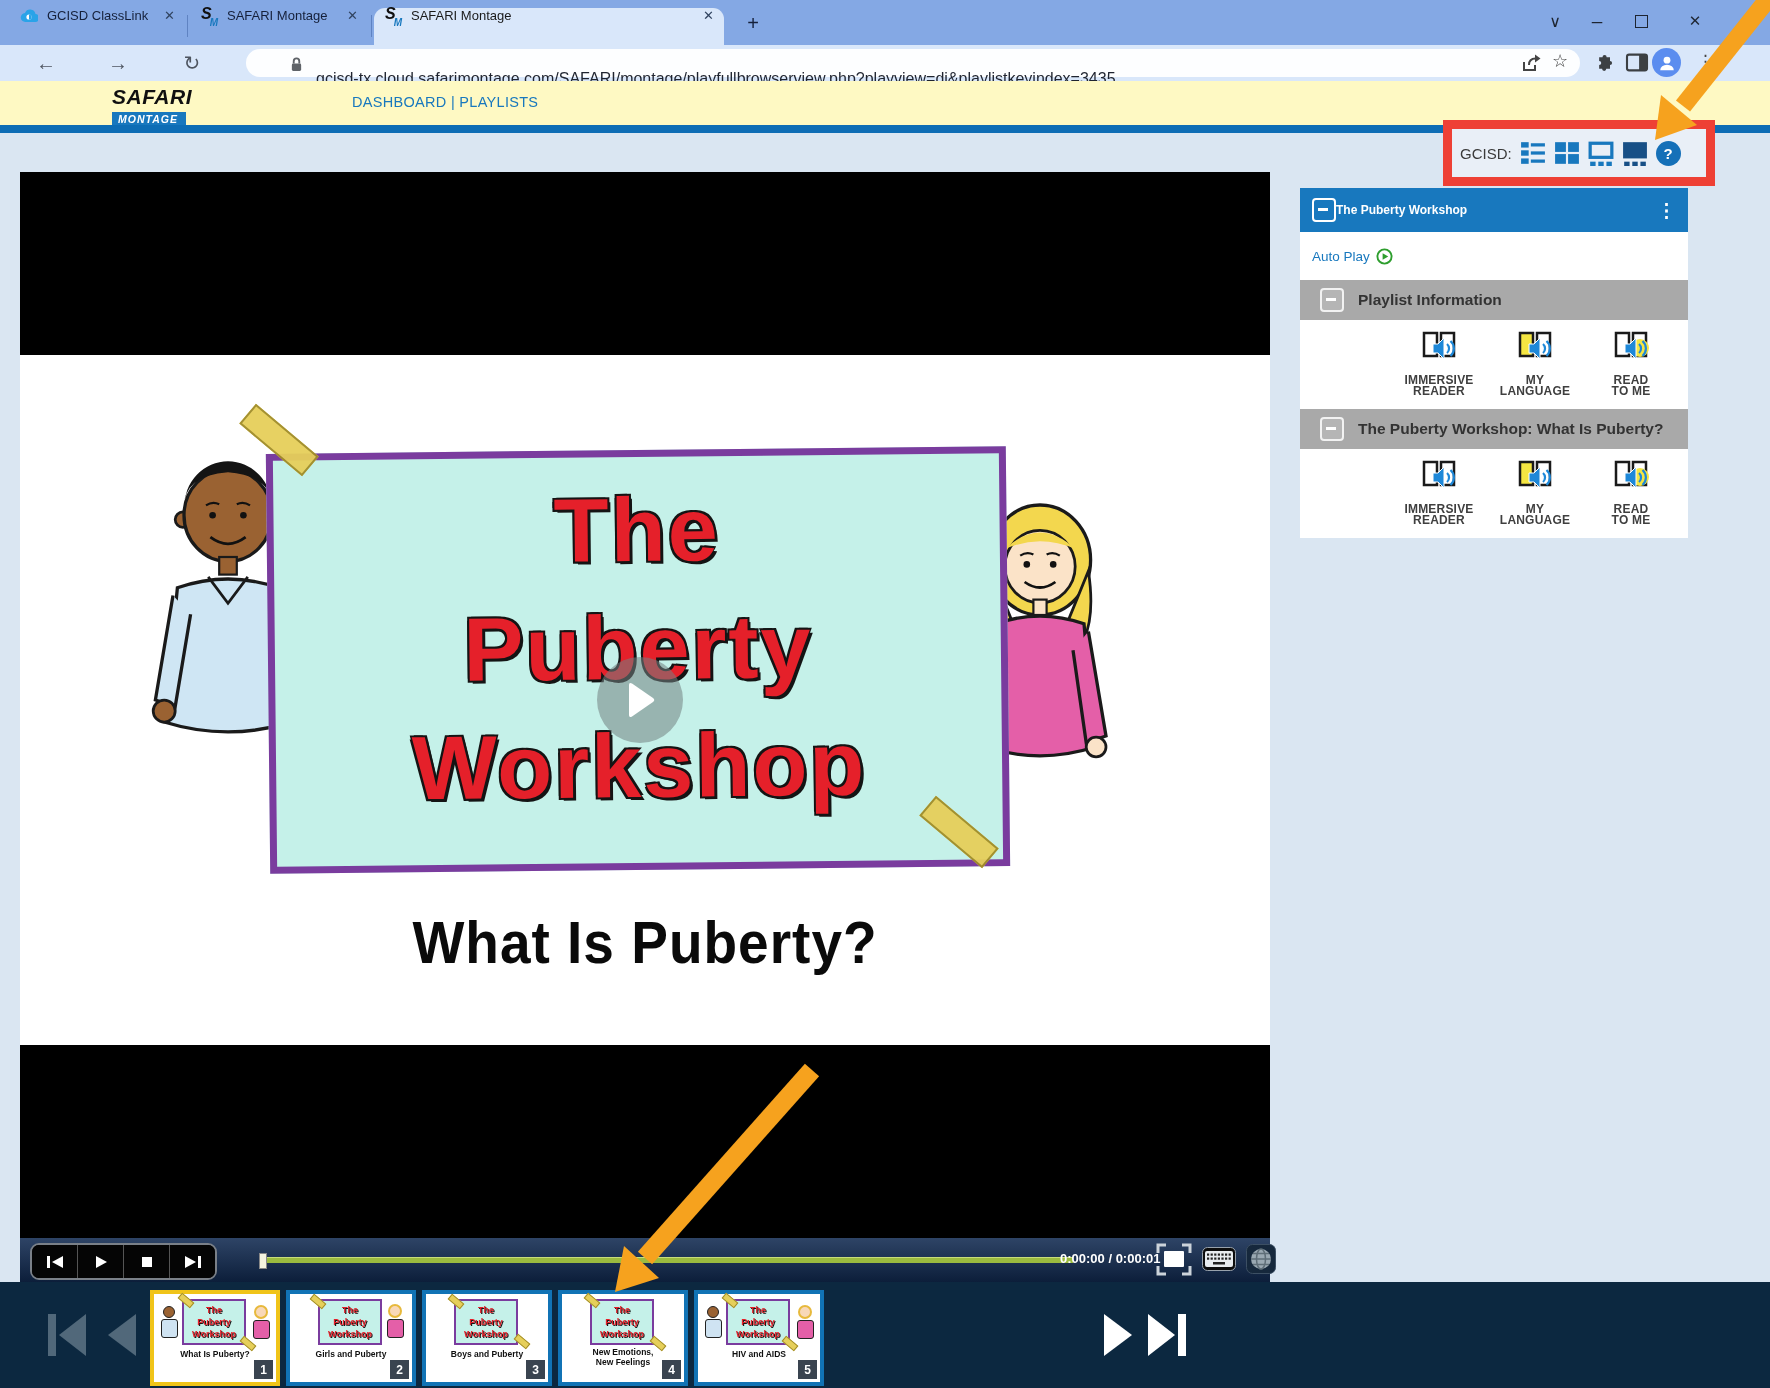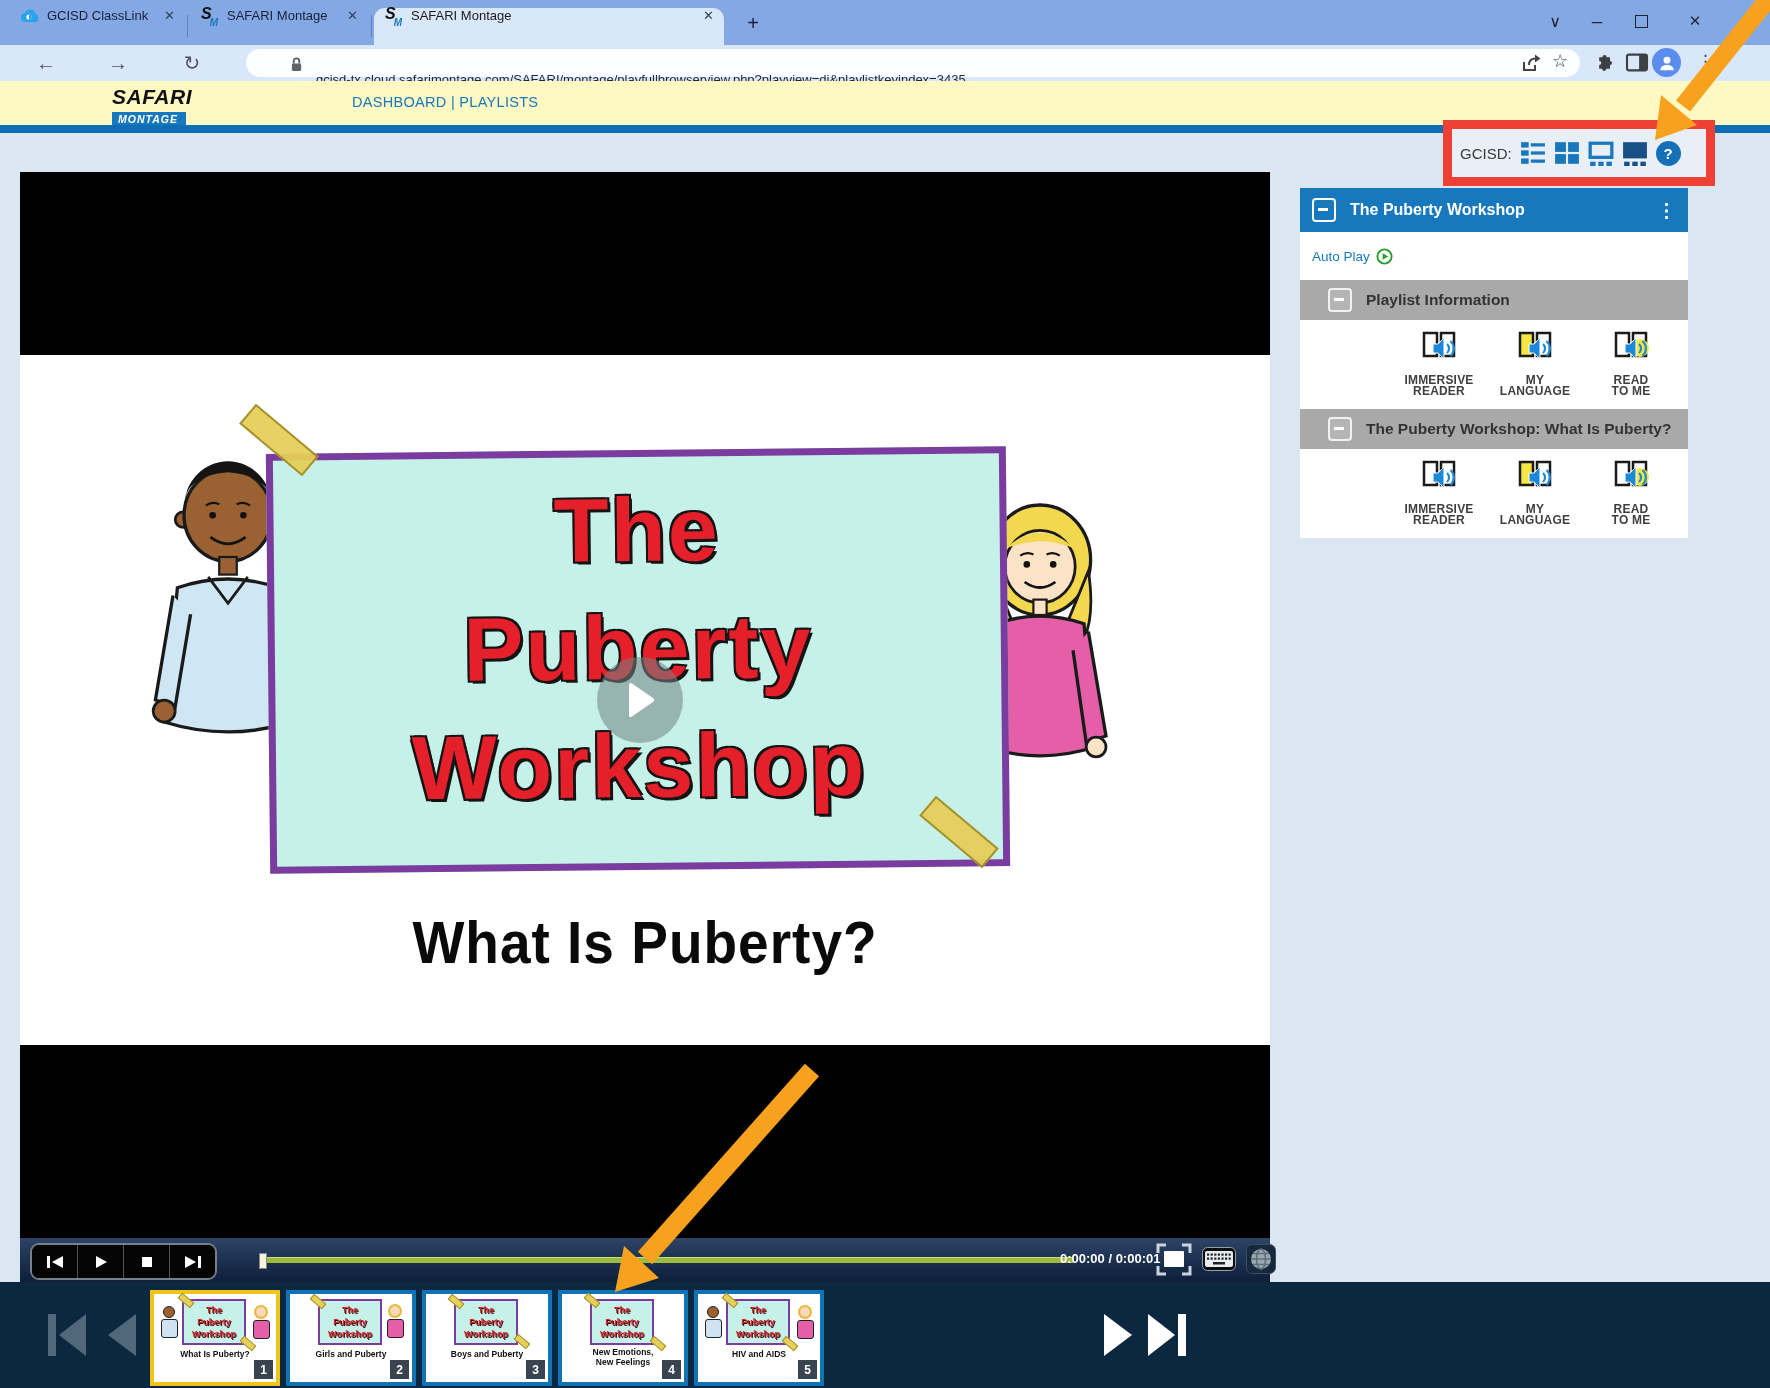--- a/index.html
+++ b/index.html
@@ -19,21 +19,21 @@
   .smfav b{position:absolute;left:1px;top:-3px;font-size:16px;color:#101010;}
   .smfav i{position:absolute;right:0px;bottom:-2px;font-size:10px;font-weight:bold;color:#1878be;}
   .winbtn{position:absolute;top:6px;width:34px;height:30px;display:grid;place-items:center;
     font-size:16px;color:#1d2430;}
   .maxbox{width:11px;height:11px;border:1.6px solid #1d2430;}
   .toolbar{position:absolute;left:0;top:45px;width:1770px;height:36px;background:#d9e7fa;}
   .navbtn{position:absolute;top:3px;width:32px;height:30px;display:grid;place-items:center;
     font-size:20px;color:#4e5560;}
   .urlpill{position:absolute;left:246px;top:4px;width:1334px;height:28px;background:#fdfeff;
     border-radius:14px;display:flex;align-items:center;}
-  .urltext{margin-left:26px;font-size:13px;color:#1f2430;white-space:nowrap;overflow:hidden;margin-top:32px;}
+  .urltext{margin-left:26px;font-size:16px;color:#1f2430;white-space:nowrap;overflow:hidden;margin-top:32px;}
   .pillicon{position:absolute;top:4px;width:26px;height:20px;}
   .avatar{position:absolute;left:1652px;top:3px;width:29px;height:29px;border-radius:50%;
     background:#5b8def;display:grid;place-items:center;}
   .dots3{position:absolute;left:1697px;top:6px;font-size:17px;color:#444;}
 
   
   .siteheader{position:absolute;left:0;top:81px;width:1770px;height:44px;background:#fef9c3;}
   .logo{position:absolute;left:112px;top:4px;width:150px;}
   .logo .l1{font-style:italic;font-weight:800;font-size:21px;color:#101010;letter-spacing:.5px;}
   .logo .l2{display:inline-block;background:#1878be;color:#fff;font-style:italic;font-weight:bold;
@@ -52,25 +52,25 @@
     display:grid;place-items:center;font-weight:bold;font-size:15px;flex:0 0 auto;}
 
   
   .sidebar{position:absolute;left:1300px;top:188px;width:388px;}
   .sbblue{height:44px;background:#1878be;color:#fff;display:flex;align-items:center;}
   .collapse{width:20px;height:20px;border:2px solid #fff;border-radius:4px;margin-left:12px;
     position:relative;flex:0 0 auto;}
   .collapse::after{content:"";position:absolute;left:4px;top:8px;width:10px;height:2.5px;background:#fff;}
   .collapse.gray{border-color:#f2f2f2;background:#b5b5b5;}
   .collapse.gray::after{background:#fff;}
-  .sbtitle{font-size:16px;font-weight:bold;margin-left:14px;}
+  .sbtitle{font-size:12px;font-weight:bold;}
   .sbmenu{margin-left:auto;margin-right:12px;font-size:19px;font-weight:bold;}
   .sbauto{height:48px;background:#fff;display:flex;align-items:center;padding-left:12px;gap:6px;}
   .sbauto a{font-size:13.5px;color:#1878be;text-decoration:none;}
-  .sbgray{background:#a9a9a9;display:flex;align-items:center;padding:8px 16px;}
+  .sbgray{background:#a9a9a9;display:flex;align-items:center;padding:8px 8px;}
   .sbgray .gt{font-size:15.5px;font-weight:bold;color:#333;margin-left:14px;line-height:20px;width:310px;}
   .sbrow{background:#fff;display:flex;justify-content:flex-end;gap:22px;padding:10px 20px 12px 0;}
   .tool{width:74px;text-align:center;cursor:pointer;}
   .tool .tl{font-size:12px;font-weight:bold;color:#3f3f3f;line-height:11px;letter-spacing:.2px;margin-top:7px;}
 
   
   .video{position:absolute;left:20px;top:172px;width:1250px;height:1110px;background:#000;}
   .vwhite{position:absolute;left:0;top:183px;width:1250px;height:690px;background:#fff;}
   .tcard{position:absolute;left:248px;top:95px;width:740px;height:420px;background:#c5f1e9;
     border:7px solid #7a3c9e;box-sizing:border-box;transform:rotate(-.6deg);text-align:center;

